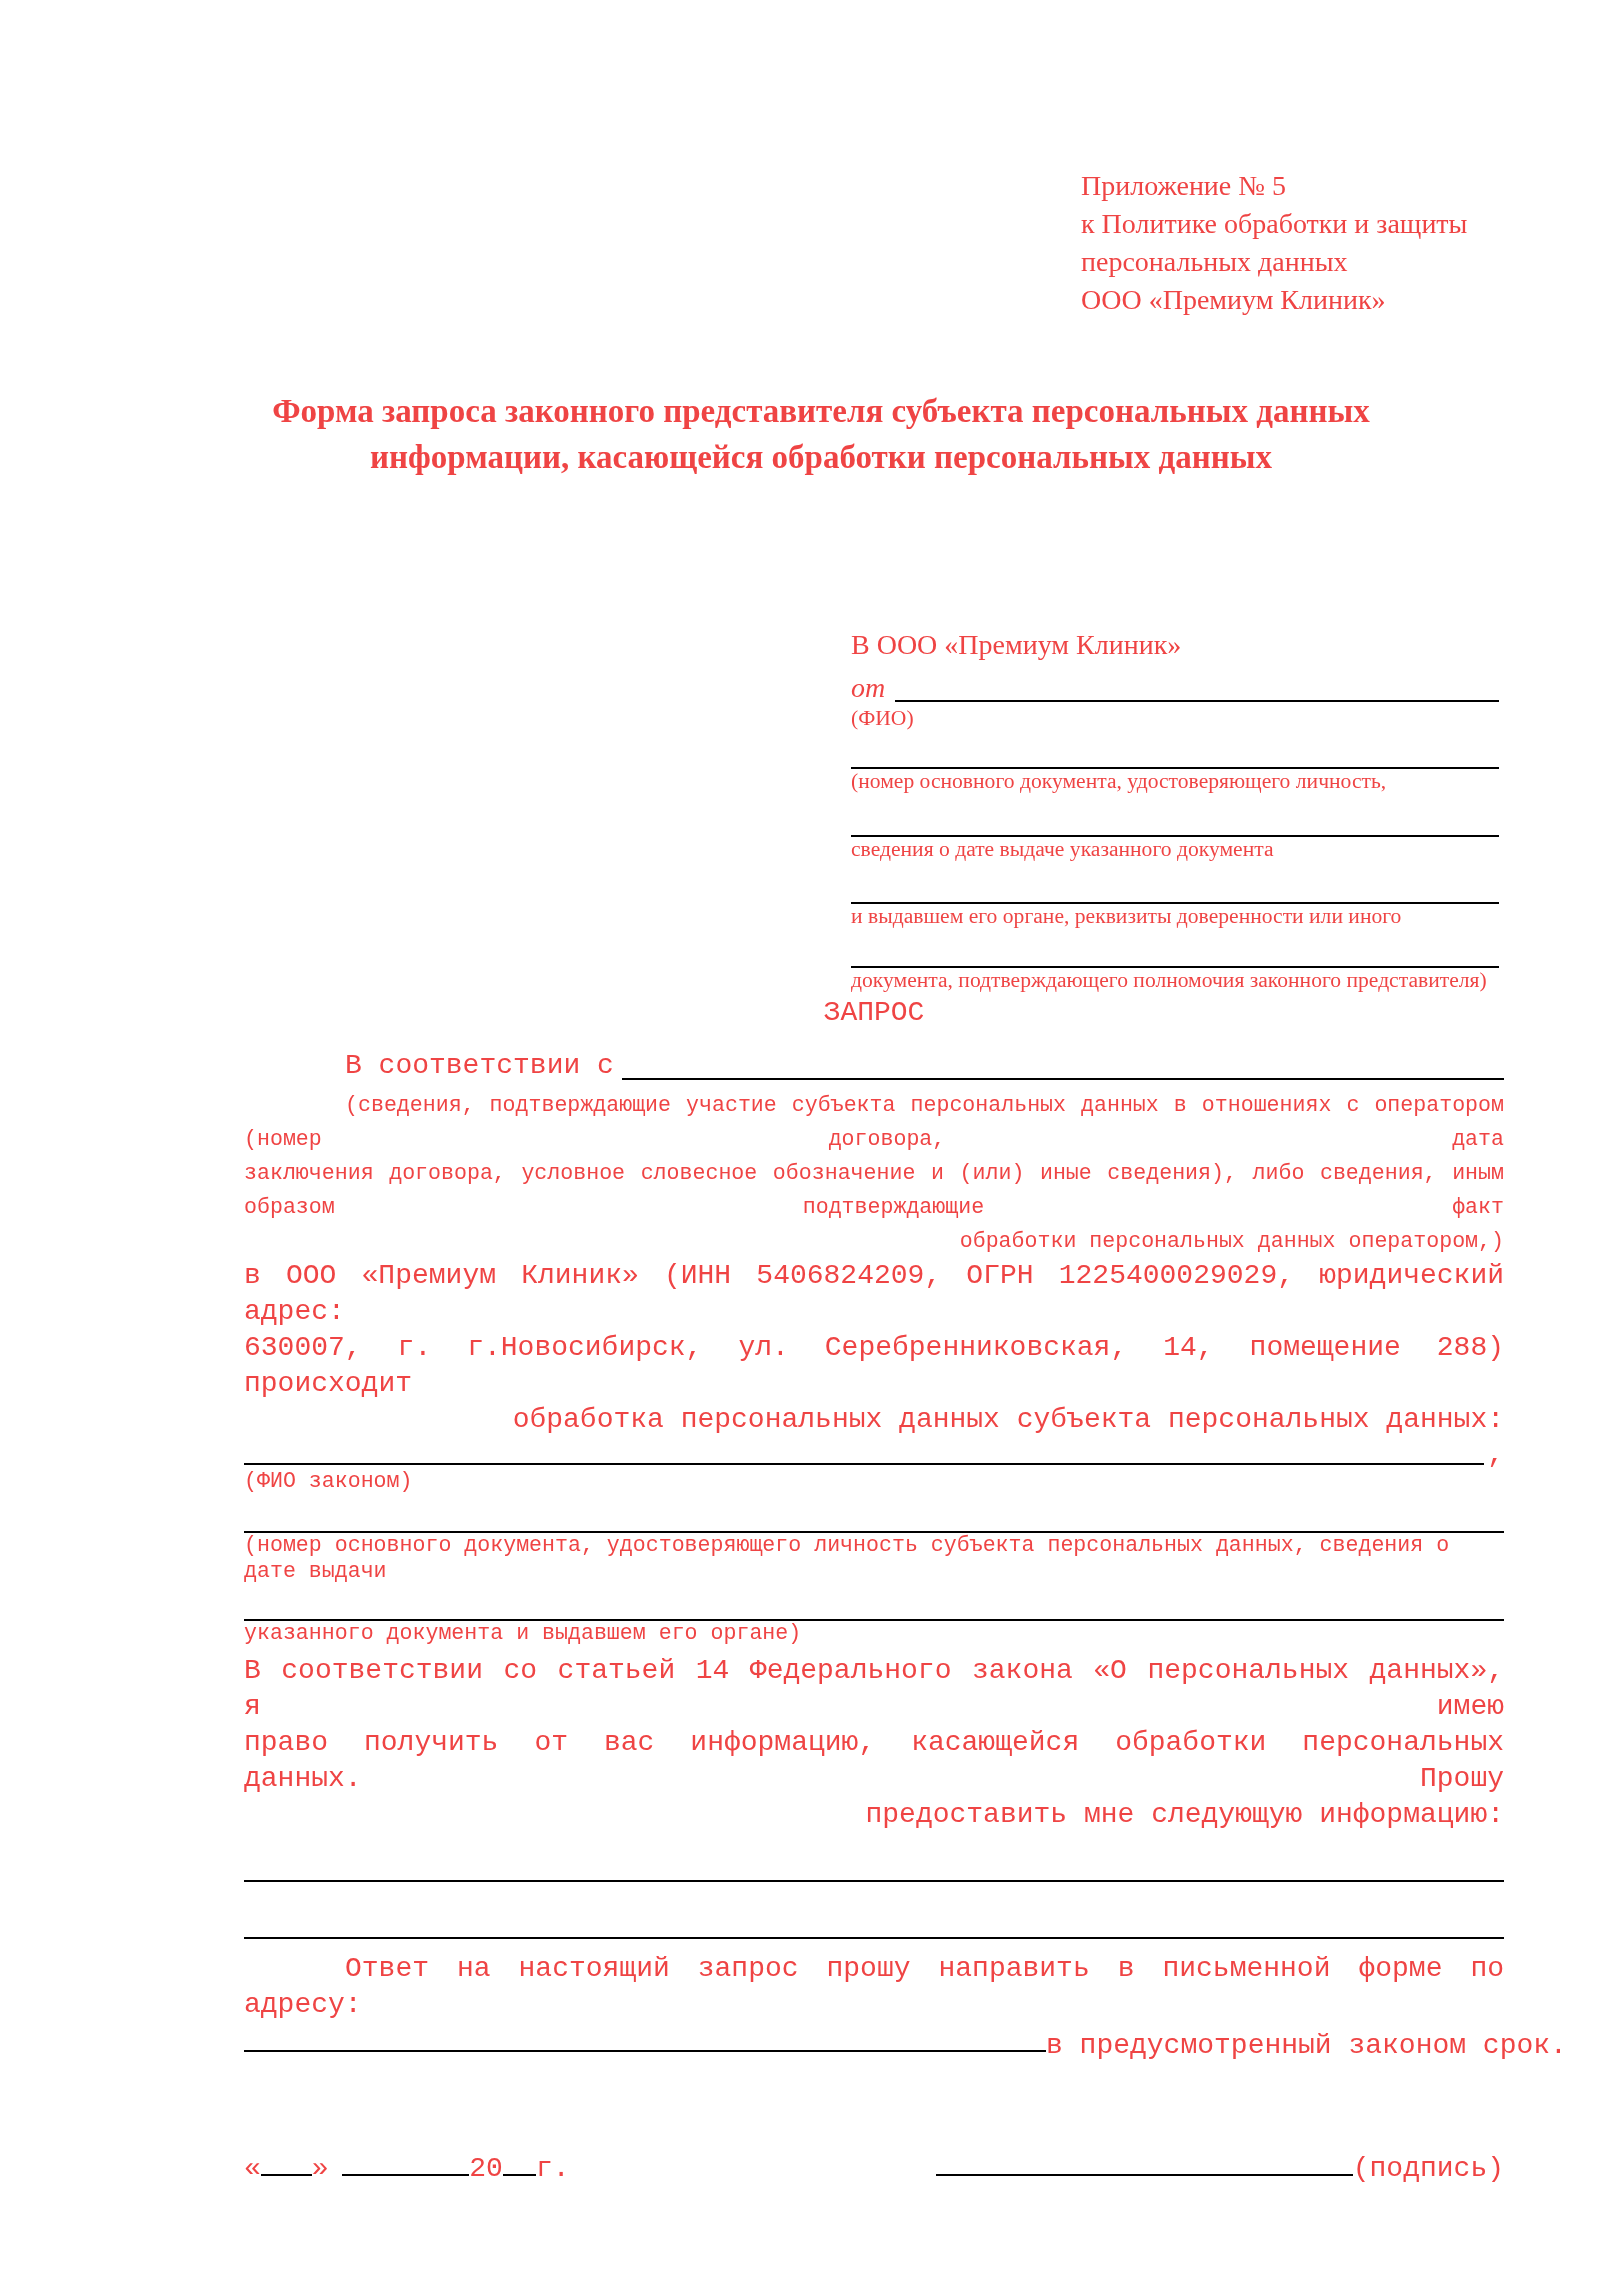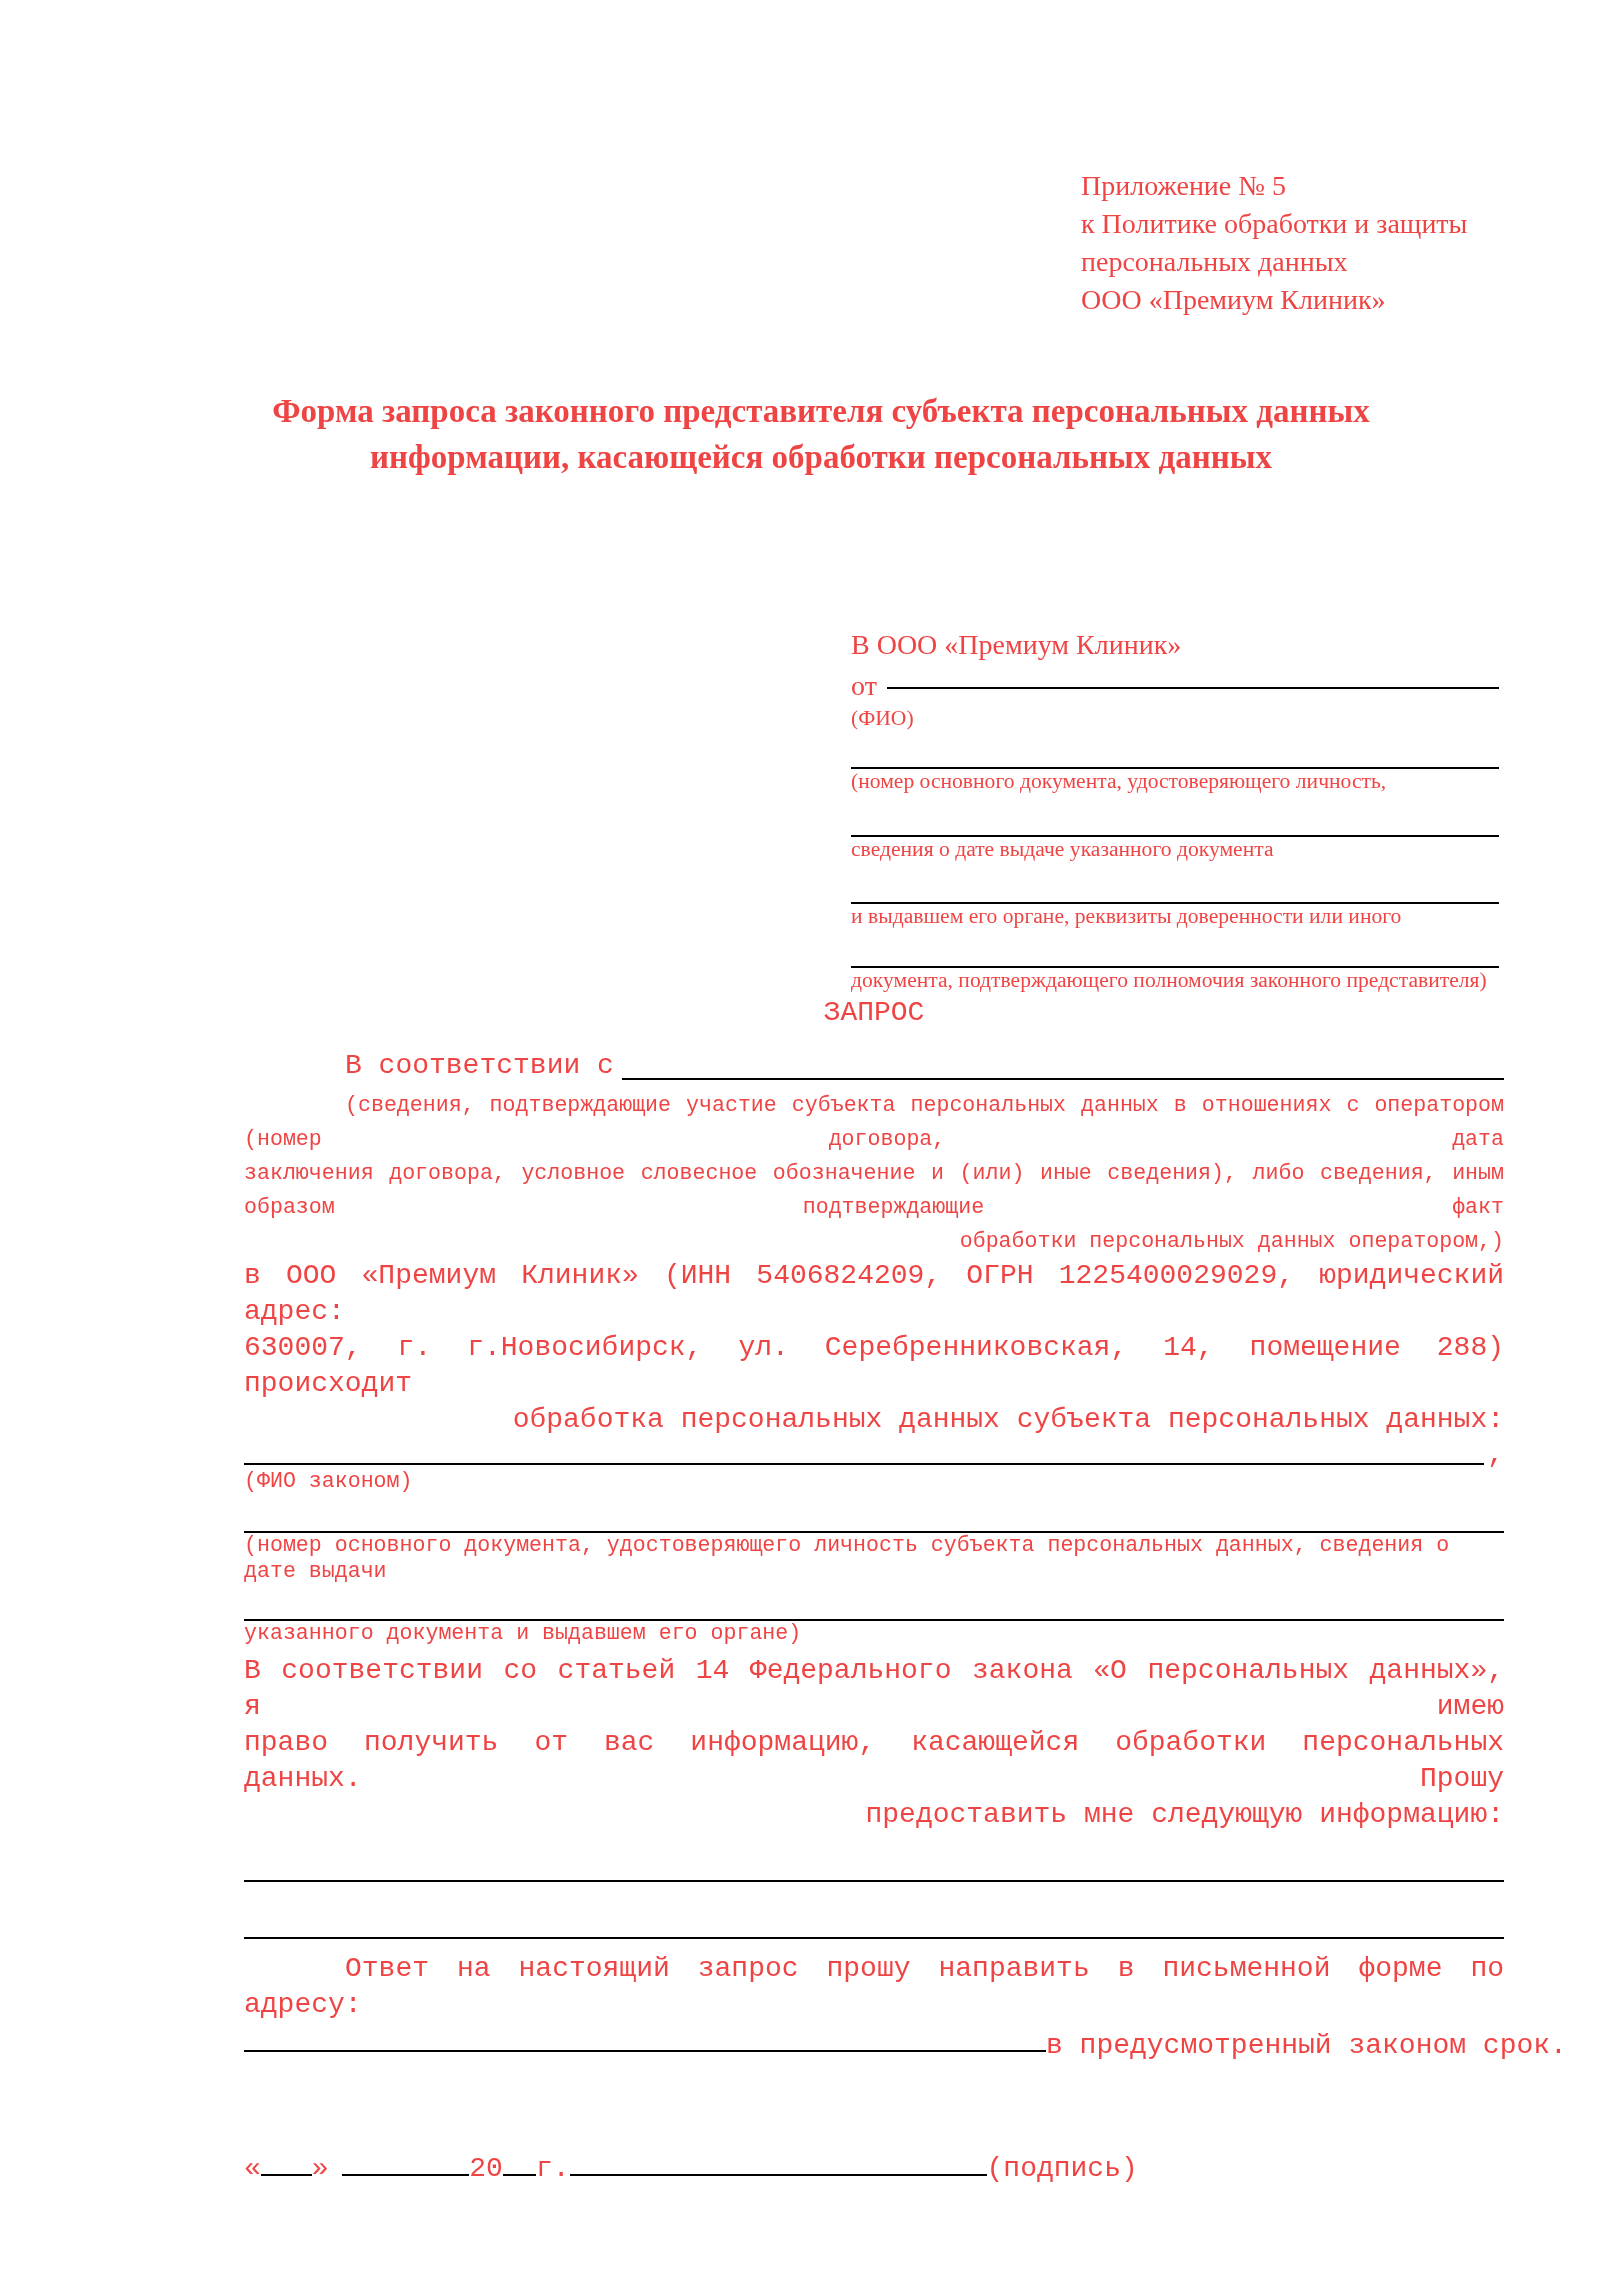--- a/index.html
+++ b/index.html
@@ -26,21 +26,21 @@
     font-size:33px; line-height:46px;
   }
 
   
   .addressee {
     position:absolute; left:851px; top:588px; width:648px;
     font-size:28px;
     margin-top:36px;
   }
   .addressee .to-line { line-height:41px; }
-  .from-row { display:flex; align-items:center; height:41px; }
+  .from-row { display:flex; align-items:flex-end; height:41px;font-style:italic; }
   .from-label { line-height:37px; white-space:nowrap; }
   .fill { border-bottom:2.9px solid #000; }
   .from-fill { flex:1; height:9.8px; margin-left:9.8px; margin-bottom:3.9px; }
   .cap {
     font-size:21.6px; line-height:25.5px; text-align:left;
   }
   .write-line { border-bottom:2.9px solid #000; }
   .wh36 { height:35px; } .wh42 { height:41px; } .wh40 { height:39px; } .wh38 { height:37px; }
 
   
@@ -69,21 +69,21 @@
 
   .answer-l2 { margin-top:2px; line-height:39px; white-space:nowrap; }
   .blank {
     display:inline-block; border-bottom:2.9px solid #000; height:25.5px;
   }
   .w818 { width:802px; } .w52 { width:51px; } .w130 { width:127px; }
   .w34 { width:33px; } .w425 { width:417px; }
   .ml14 { margin-left:13.7px; }
 
   .footer-row {
-    display:flex; align-items:flex-end;
+    display:flex; justify-content:space-between; align-items:flex-end;
     margin-top:84px; line-height:39px;
   }
   .footer-left, .footer-right { white-space:nowrap; }
 </style>
 </head>
 <body>
 
 <div class="page">
 
   <div class="appendix-header">

